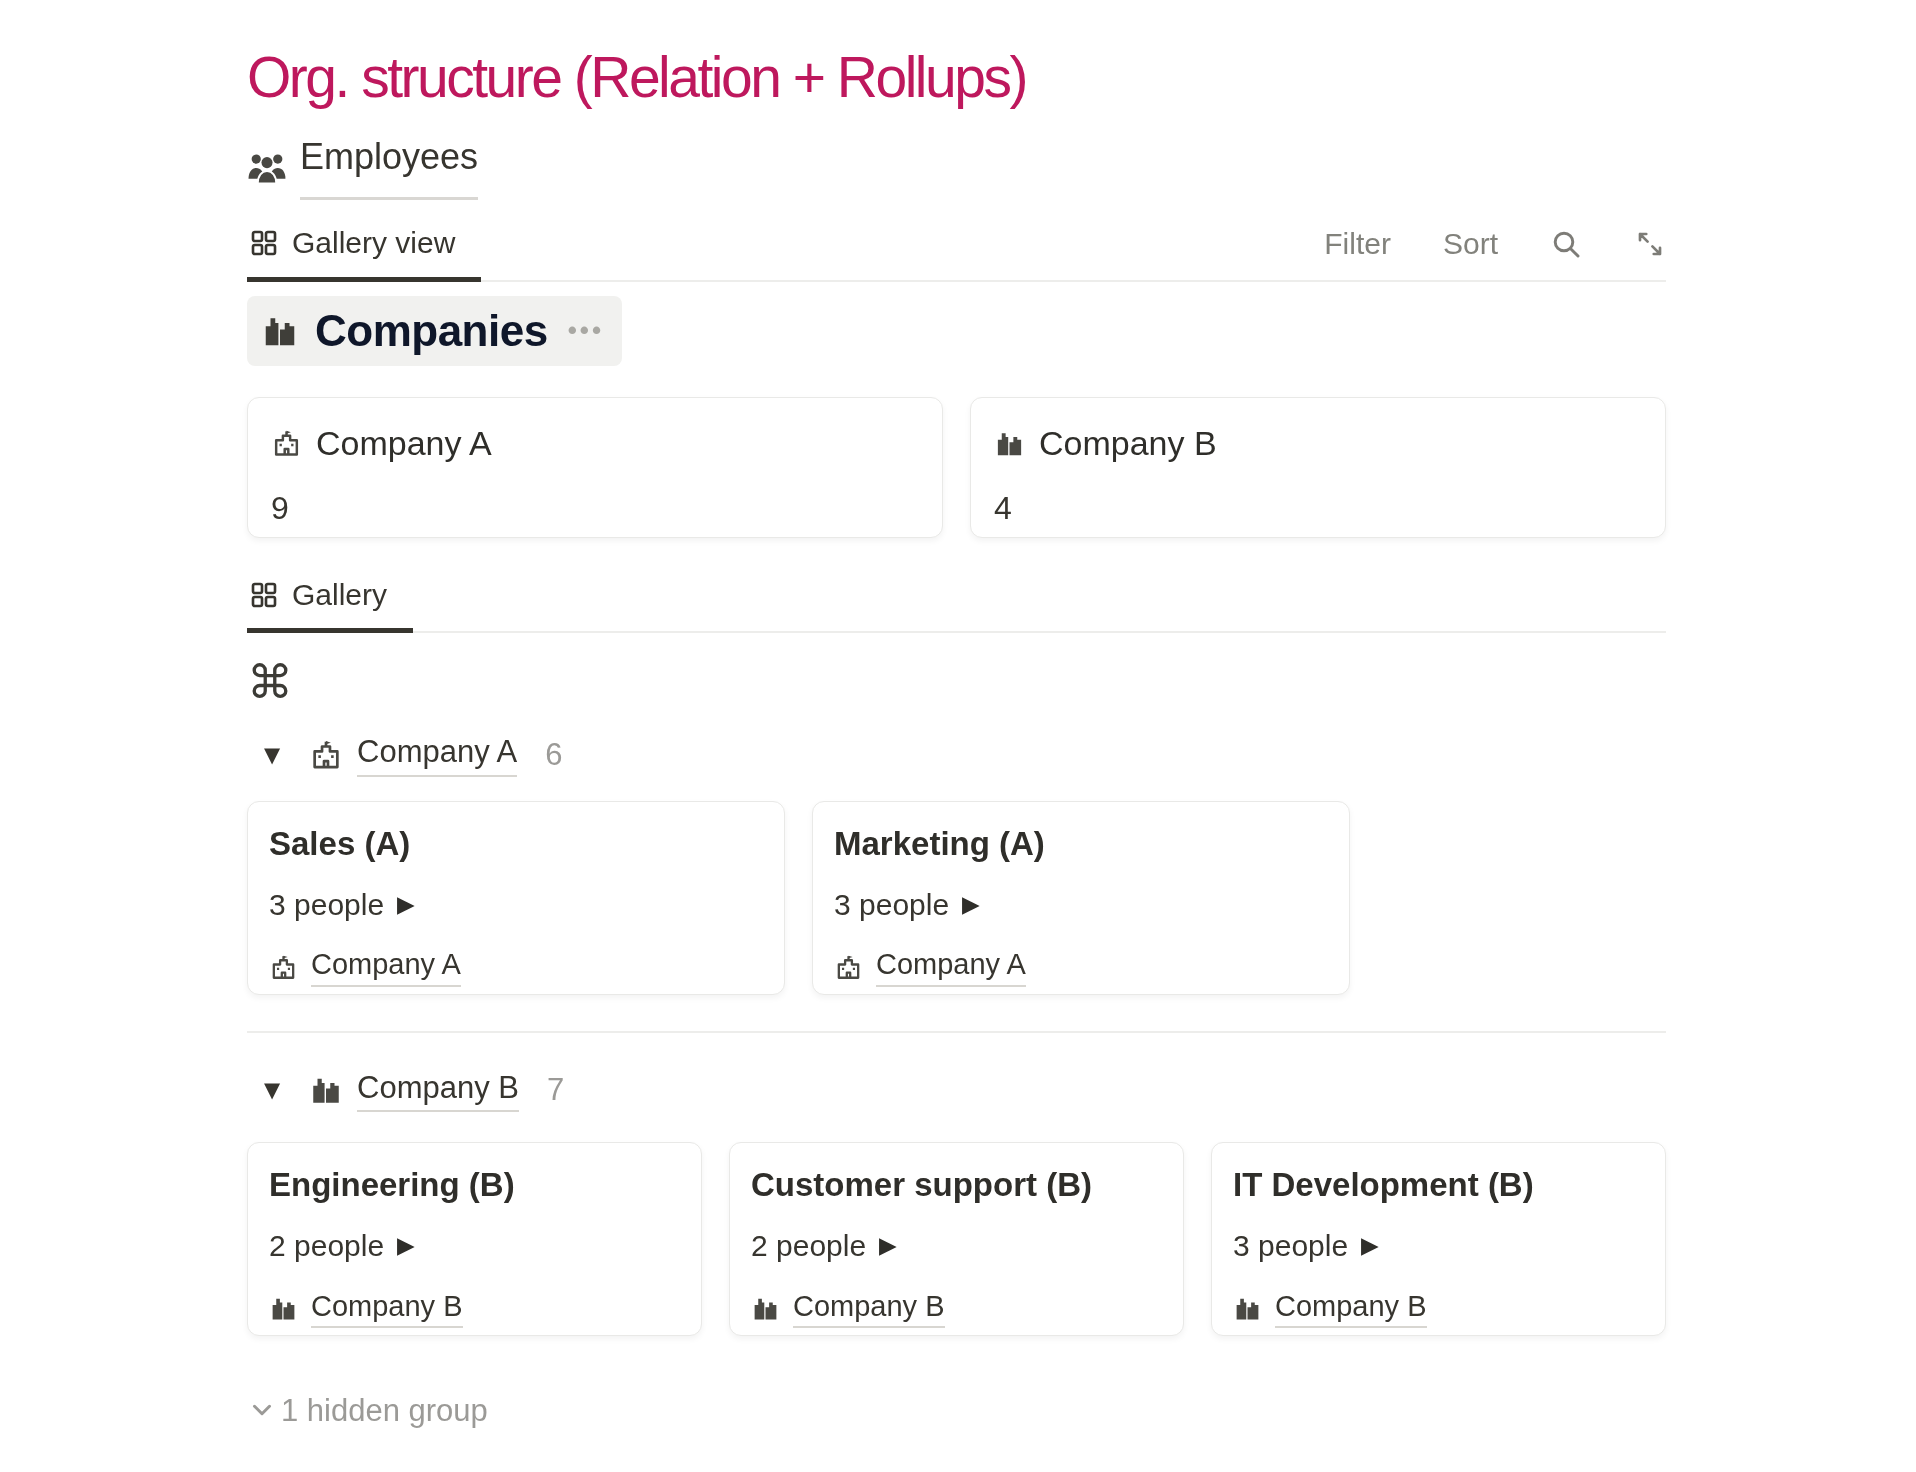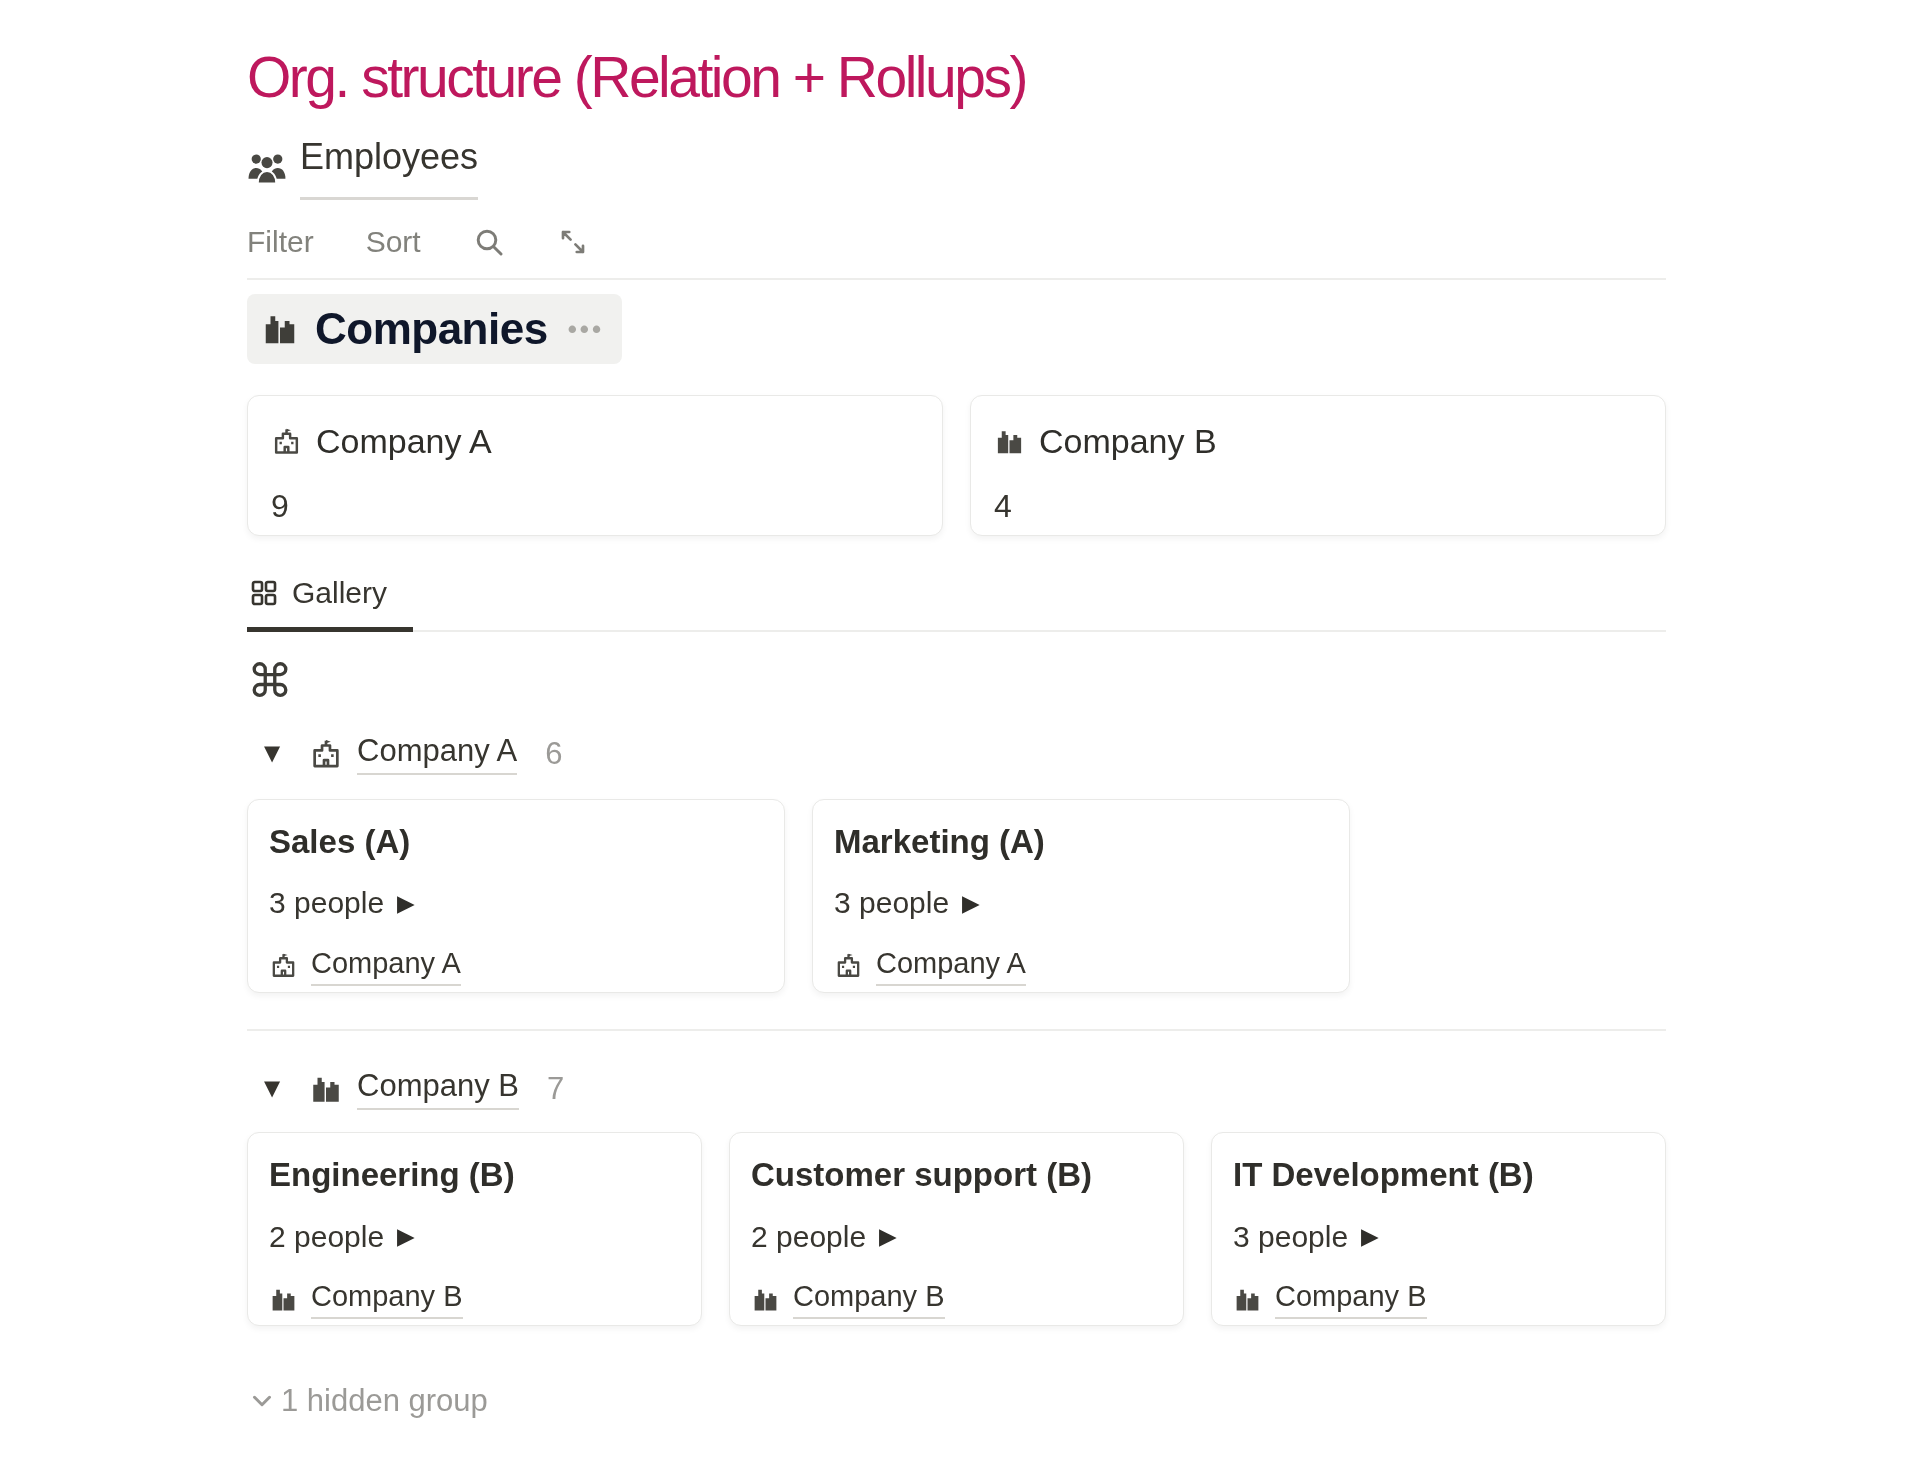--- a/index.html
+++ b/index.html
@@ -68,21 +68,21 @@
   .group-header.a{ margin-top:28px; }
   .group-header.b{ margin-top:36px; }
   .toggle-triangle{ font-family:"DejaVu Sans",sans-serif; font-size:21px; color:#37352f;
                     width:20px; margin-left:17px; cursor:pointer; line-height:1; }
   .group-header .ic{ width:34px; height:34px; color:#4a4944; margin-left:25px; flex:0 0 auto; cursor:pointer; }
   .group-link{ margin-left:14px; font-size:31px; font-weight:500; color:#37352f;
                border-bottom:2px solid #d8d6d1; padding-bottom:4px; cursor:pointer; line-height:1.2; }
   .group-count{ margin-left:28px; font-size:31px; color:#9b9a97; }
 
   .cards-row.depts-a{ margin-top:24px; }
-  .cards-row.depts-b{ margin-top:22px; }
+  .cards-row.depts-b{ margin-top:30px; }
   .dept-card{ width:538px; height:194px; padding:21px 21px; }
   .dept-title{ font-size:33px; font-weight:600; color:#2f2e2a; line-height:1.25; }
   .people-row{ margin-top:22px; display:flex; align-items:center; gap:13px; }
   .people-text{ font-size:30px; font-weight:400; color:#37352f; line-height:1.25; }
   .people-arrow{ font-family:"DejaVu Sans",sans-serif; font-size:23px; color:#2f2e2a; line-height:1; cursor:pointer; }
   .company-rel-row{ margin-top:24px; display:flex; align-items:center; gap:13px; }
   .company-rel-row .ic{ width:29px; height:29px; color:#4a4944; flex:0 0 auto; }
   .company-rel-link{ font-size:29px; font-weight:500; color:#37352f;
                      border-bottom:2px solid #d8d6d1; padding-bottom:3px; cursor:pointer; line-height:1.2; }
 
@@ -157,20 +157,28 @@
     <div class="db-link">
       <span class="ic">
         <svg viewBox="0 0 26 22" width="40" height="34">
             <use href="#sym-people"></use>
           </svg>
       </span>
       <span class="db-link-label">Employees</span>
     </div>
 
     <div class="tabbar first">
+      <div class="tab">
+        <span class="ic">
+          <svg viewBox="0 0 24 24" width="30" height="30">
+              <use href="#sym-grid"></use>
+            </svg>
+        </span>
+        <span class="tab-label">Gallery view</span>
+      </div>
       <div class="toolbar">
         <span class="toolbar-btn">Filter</span>
         <span class="toolbar-btn">Sort</span>
         <span class="ic">
           <svg viewBox="0 0 24 24" width="32" height="32">
               <use href="#sym-search"></use>
             </svg>
         </span>
         <span class="ic">
           <svg viewBox="0 0 24 24" width="32" height="32">

